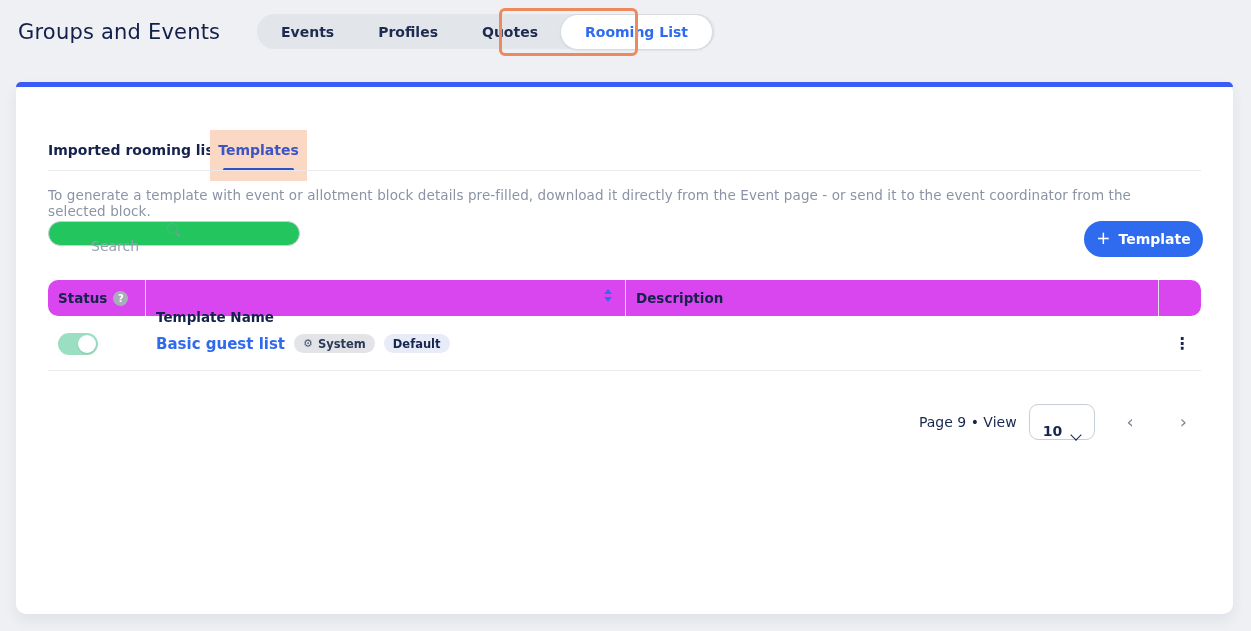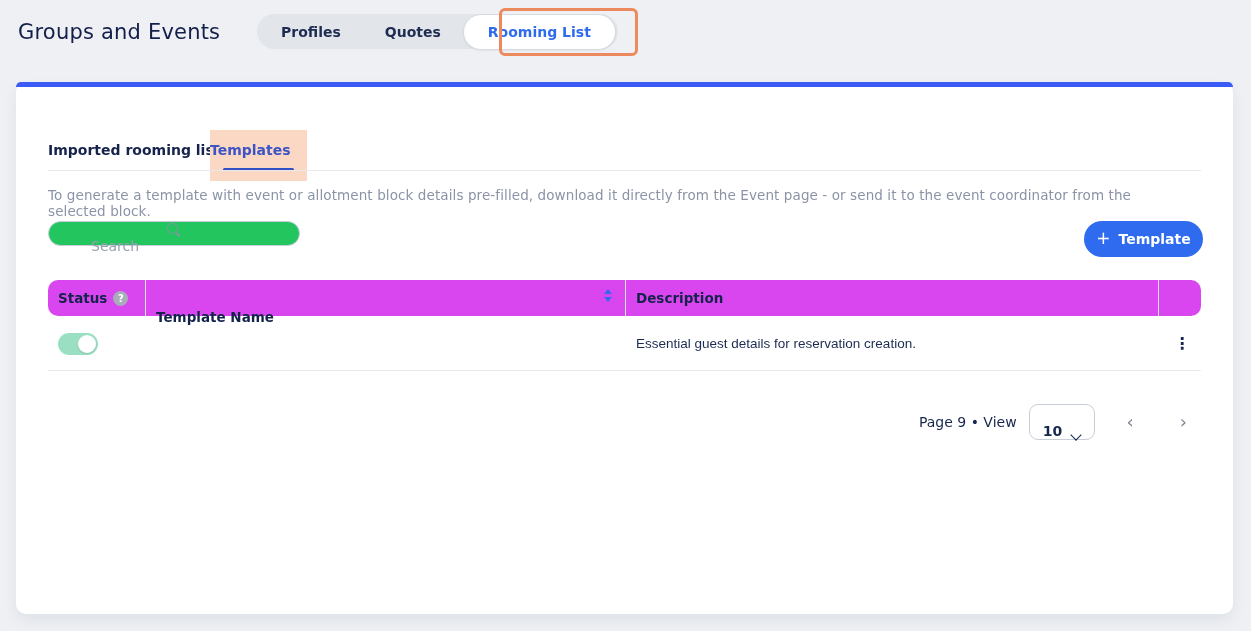--- a/index.html
+++ b/index.html
@@ -45,21 +45,21 @@
   }
   .sub-tab-plain{
     position:absolute; left:32px; top:60px;
     font-size:14px; font-weight:700; color:#15234c; cursor:pointer;
   }
   .sub-tab-highlight{
     position:absolute; left:194px; top:48px; width:97px; height:51px;
     background:#fad8c3; cursor:pointer;
   }
   .sub-tab-highlight .sub-tab-label{
-    position:absolute; left:0; top:12px; width:100%; text-align:left;
+    position:absolute; left:0; top:12px; width:100%; text-align:center;
     font-size:14px; font-weight:700; color:#3d54c5;
   }
   .sub-tab-underline{
     position:absolute; left:13px; top:38px; width:71px; height:3px;
     background:#3350c4; border-radius:2px;
   }
   .tabs-divider{
     position:absolute; left:32px; top:88px; width:1153px; height:1px; background:#e7e9ed;
   }
   .helper-text{
@@ -161,20 +161,21 @@
   }
   .pg-prev{ margin-left:24px; }
   .pg-next{ margin-left:30px; }
 </style>
 </head>
 <body>
 
 <div class="page-title">Groups and Events</div>
 
 <div class="nav-tabs">
+  <div class="nav-tab">Events</div>
   <div class="nav-tab">Profiles</div>
   <div class="nav-tab">Quotes</div>
   <div class="nav-tab active">Rooming List</div>
 </div>
 <div class="annotation-box"></div>
 
 <div class="card">
   <div class="card-accent"></div>
 
   <div class="sub-tab-plain">Imported rooming lists</div>
@@ -208,21 +209,28 @@
         <span class="tri-down"></span>
       </span>
       <div class="th th-desc">Description</div>
       <span class="col-divider" style="left:97px"></span>
       <span class="col-divider" style="left:577px"></span>
       <span class="col-divider" style="left:1110px"></span>
     </div>
 
     <div class="trow">
       <div class="toggle"></div>
-      <div class="desc-cell">Essential guest details for reservation creation.</div>
+      <div class="name-cell">
+        <a class="name-link">Basic guest list</a>
+        <span class="badge badge-system">
+          <span class="gear">⚙</span>
+          <span>System</span>
+        </span>
+        <span class="badge badge-default">Default</span>
+      </div>
       <div class="kebab">⋮</div>
     </div>
   </div>
 
   <div class="pagination">
     <span class="page-label">Page 9 • View</span>
     <div class="page-size">
       <span class="val">10</span>
       <span class="chev-down"></span>
     </div>

